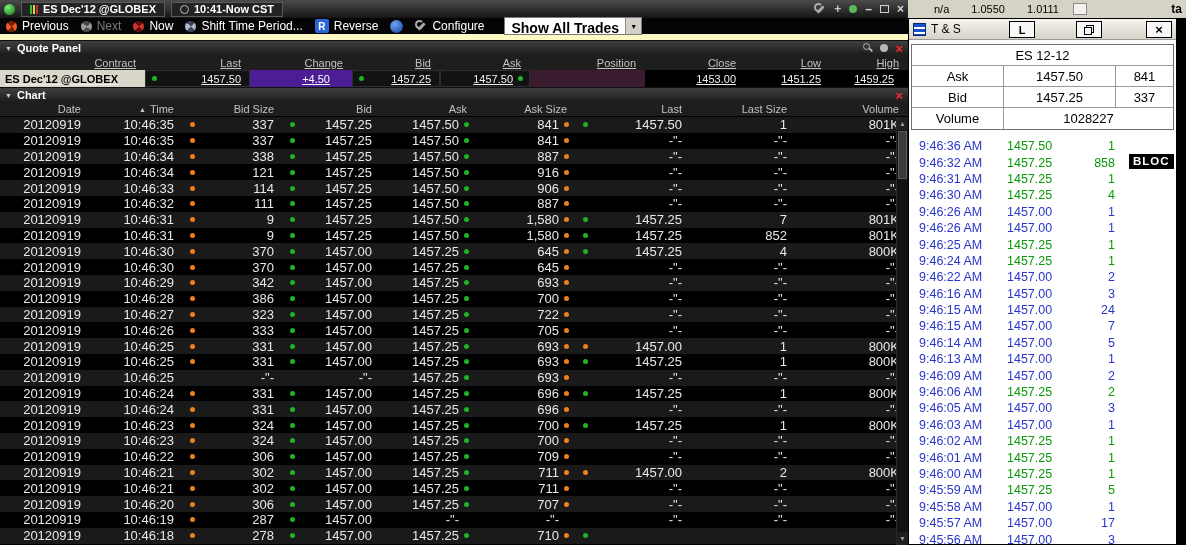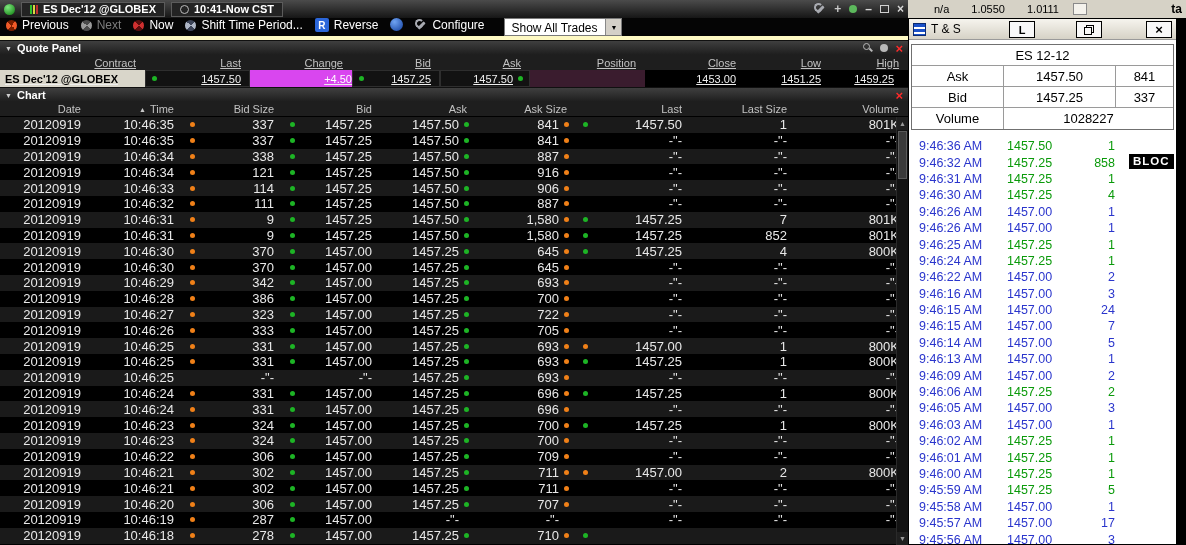--- a/index.html
+++ b/index.html
@@ -22,35 +22,35 @@
   .i-wrench { width:12px; height:12px; position:relative; display:inline-block; }
   .i-wrench::before { content:''; position:absolute; left:5px; top:2px; width:3px; height:9px;
                       background:#a8aab0; transform:rotate(45deg); border-radius:1px; }
   .i-wrench::after { content:''; position:absolute; left:0; top:0; width:5px; height:5px;
                      border:2px solid #a8aab0; border-radius:50%; border-right-color:transparent; }
   .i-plus { font-weight:bold; color:#c8c8c8; font-size:12px; line-height:12px; }
   .i-pin2 { width:8px; height:8px; border-radius:50%; background:#5cb85c; display:inline-block; }
   .wbtn { color:#d8d8d8; font-size:12px; line-height:12px; font-weight:bold; }
   .maxbox { width:9px; height:8px; border:1px solid #d0d0d0; display:inline-block; }
 
-  .lw-toolbar { height:22px; background:#050505; border-bottom:4px solid #fef9c3; display:flex;
-                align-items:flex-start; gap:3px; padding:0 6px; color:#fff; font-size:12px; }
+  .lw-toolbar { height:22px; background:#050505; border-bottom:6px solid #fef9c3; display:flex;
+                align-items:center; gap:3px; padding:0 6px; color:#fff; font-size:12px; }
   .tbi { display:flex; align-items:center; gap:5px; margin-right:9px; white-space:nowrap; }
   .pw { width:11px; height:11px; border-radius:50%; display:inline-block; }
   .pw-prev { background:conic-gradient(from 45deg,#f05a28 0 25%,#7a1f00 0 50%,#f05a28 0 75%,#7a1f00 0); }
   .pw-next { background:conic-gradient(from 45deg,#9a9a9a 0 25%,#4a4a4a 0 50%,#9a9a9a 0 75%,#4a4a4a 0); }
   .pw-now  { background:conic-gradient(from 45deg,#d03030 0 25%,#5a0e0e 0 50%,#d03030 0 75%,#5a0e0e 0); }
   .pw-shift{ background:conic-gradient(from 45deg,#aeb6c6 0 25%,#3c4458 0 50%,#aeb6c6 0 75%,#3c4458 0); }
   .dim { color:#7d7d7d; }
   .r-icon { width:14px; height:14px; background:#2b66d9; color:#fff; font-weight:bold; font-size:10px;
             display:flex; align-items:center; justify-content:center; border-radius:2px; }
   .blue-ball { width:13px; height:13px; border-radius:50%;
                background:radial-gradient(circle at 35% 30%, #6fa3f2, #123f9e); }
   .dd { display:flex; align-items:stretch; height:18px; border:1px solid #7a7a7a; background:#fff; margin-left:8px; }
-  .dd-text { padding:2px 6px; font-size:12px; color:#000; min-width:100px; }
+  .dd-text { padding:2px 6px; font-size:14px; color:#000; min-width:100px;font-weight:bold; }
   .dd-btn { width:16px; background:#d4d0c8; border-left:1px solid #888; display:flex;
             align-items:center; justify-content:center; color:#000; font-size:7px; }
 
   .panel-hdr { height:15px; background:linear-gradient(#3f3f3f,#1d1d1d); border-top:1px solid #101010;
                display:flex; align-items:center; gap:5px; padding:0 5px; color:#fff;
                font-size:11px; font-weight:bold; }
   .collapse-tri { color:#cfcfcf; font-size:7px; }
   .hdr-right { margin-left:auto; display:flex; align-items:center; gap:7px; }
   .i-mag { width:10px; height:10px; position:relative; display:inline-block; }
   .i-mag::before { content:''; position:absolute; top:0; left:0; width:5px; height:5px;
@@ -60,21 +60,21 @@
   .x-red { color:#ff2a2a; font-weight:bold; font-size:13px; line-height:13px; }
 
   .qgrid { display:grid; grid-template-columns:145px 105px 102px 88px 90px 115px 100px 85px 1fr;text-decoration:underline; }
   .q-cols { height:15px; background:#1e1e1e; color:#c2c2c2; font-size:11px; }
   .q-cols > div { display:flex; align-items:center; justify-content:flex-end; padding-right:9px; }
   .q-row { height:17px; font-size:11px; color:#efefef; background:#000; }
   .q-row > div { display:flex; align-items:center; }
   .q-contract { background:#d9d6ca; color:#000; padding-left:5px; font-weight:bold; }
   .q-inset { background:#121212; border:1px solid #2e2e2e; padding:0 8px 0 6px; }
   .q-inset .v { margin-left:auto; }
-  .q-change { background:#d946ef; color:#fff; justify-content:flex-end; }
+  .q-change { background:#4c1d95; color:#fff; justify-content:flex-end; padding-right:22px; }
   .q-position { background:#3a1c2e; }
   .q-num { justify-content:flex-end; padding-right:9px; }
   .q-num.last { padding-right:14px; }
 
   .cgrid { display:grid; grid-template-columns:90px 93px 100px 98px 95px 100px 115px 105px 1fr; }
   .c-cols { height:15px; background:#1e1e1e; border-bottom:1px solid #000; color:#c2c2c2; font-size:11px; }
   .c-cols > div { display:flex; align-items:center; justify-content:flex-end; padding-right:9px; gap:4px;text-align:center; }
   .sort-arrow { font-size:7px; color:#c8c8c8; }
   .rows { position:relative; }
   .crow { height:15.8px; font-size:13px; color:#e8e8e8; }

